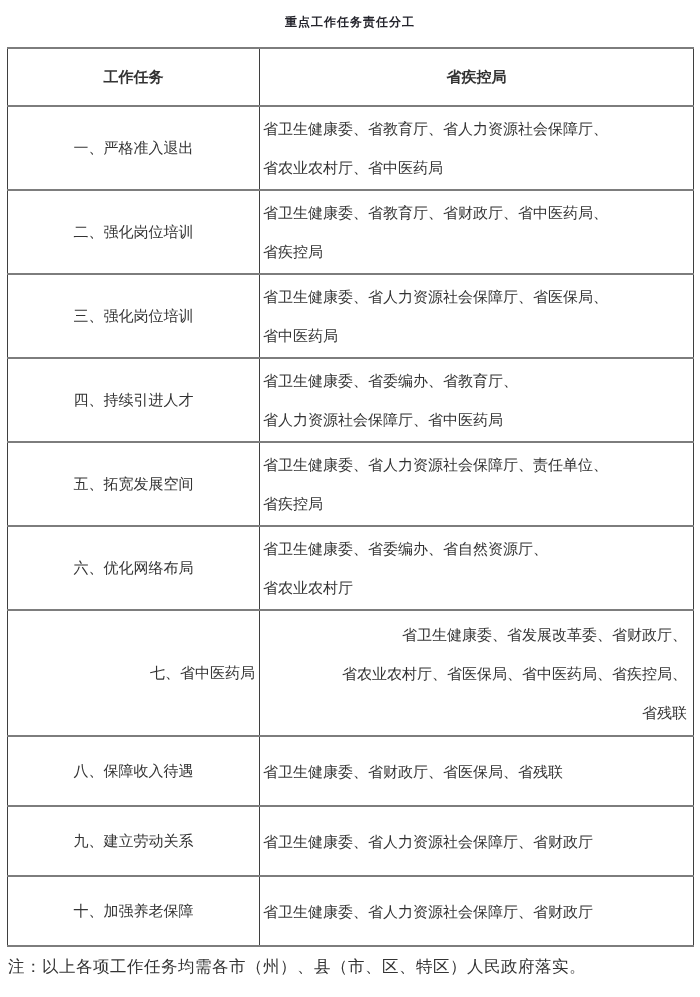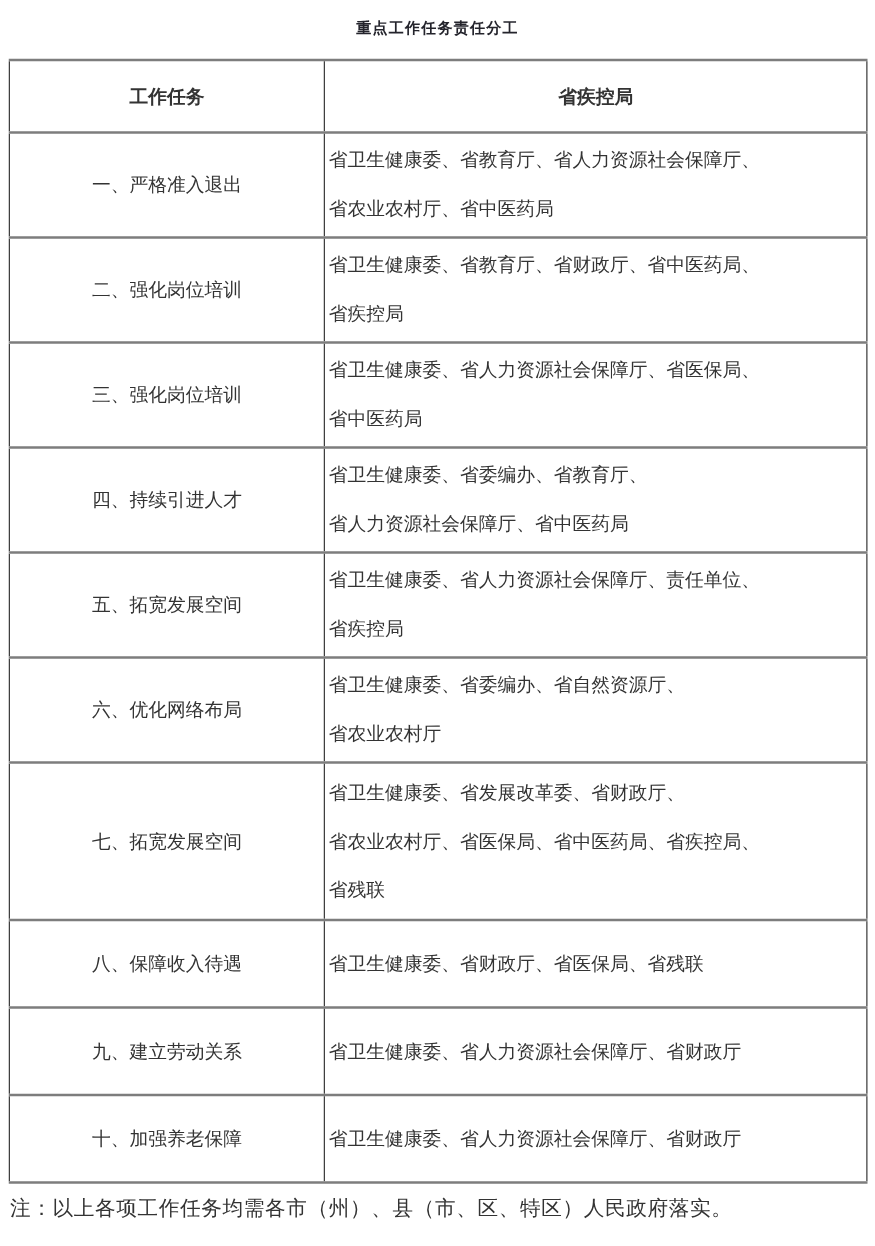--- a/index.html
+++ b/index.html
@@ -59,21 +59,21 @@
   }
   td.units-cell {
     text-align: left;
     vertical-align: middle;
     padding: 2px 6px 2px 3px;
     line-height: 39px;
     white-space: pre-line;
   }
   tr.lines-1 td { height: 70px; }
   tr.lines-2 td { height: 75px; }
-  tr.lines-3 td { height: 126px; }
+  tr.lines-3 td { height: 126px; text-align: right; }
   .footnote {
     font-family: Liberation Sans, sans-serif;
     font-size: 16.5px;
     color: #333333;
     margin-top: 9px;
     padding-left: 1px;
     letter-spacing: 0.5px;
   }
 </style>
 </head>
@@ -119,21 +119,21 @@
           <td class="task-cell">五、拓宽发展空间</td>
           <td class="units-cell">省卫生健康委、省人力资源社会保障厅、责任单位、
 省疾控局</td>
         </tr>
         <tr class="lines-2">
           <td class="task-cell">六、优化网络布局</td>
           <td class="units-cell">省卫生健康委、省委编办、省自然资源厅、
 省农业农村厅</td>
         </tr>
         <tr class="lines-3">
-          <td class="task-cell">七、拓宽发展空间</td>
+          <td class="task-cell">七、省中医药局</td>
           <td class="units-cell">省卫生健康委、省发展改革委、省财政厅、
 省农业农村厅、省医保局、省中医药局、省疾控局、
 省残联</td>
         </tr>
         <tr class="lines-1">
           <td class="task-cell">八、保障收入待遇</td>
           <td class="units-cell">省卫生健康委、省财政厅、省医保局、省残联</td>
         </tr>
         <tr class="lines-1">
           <td class="task-cell">九、建立劳动关系</td>

